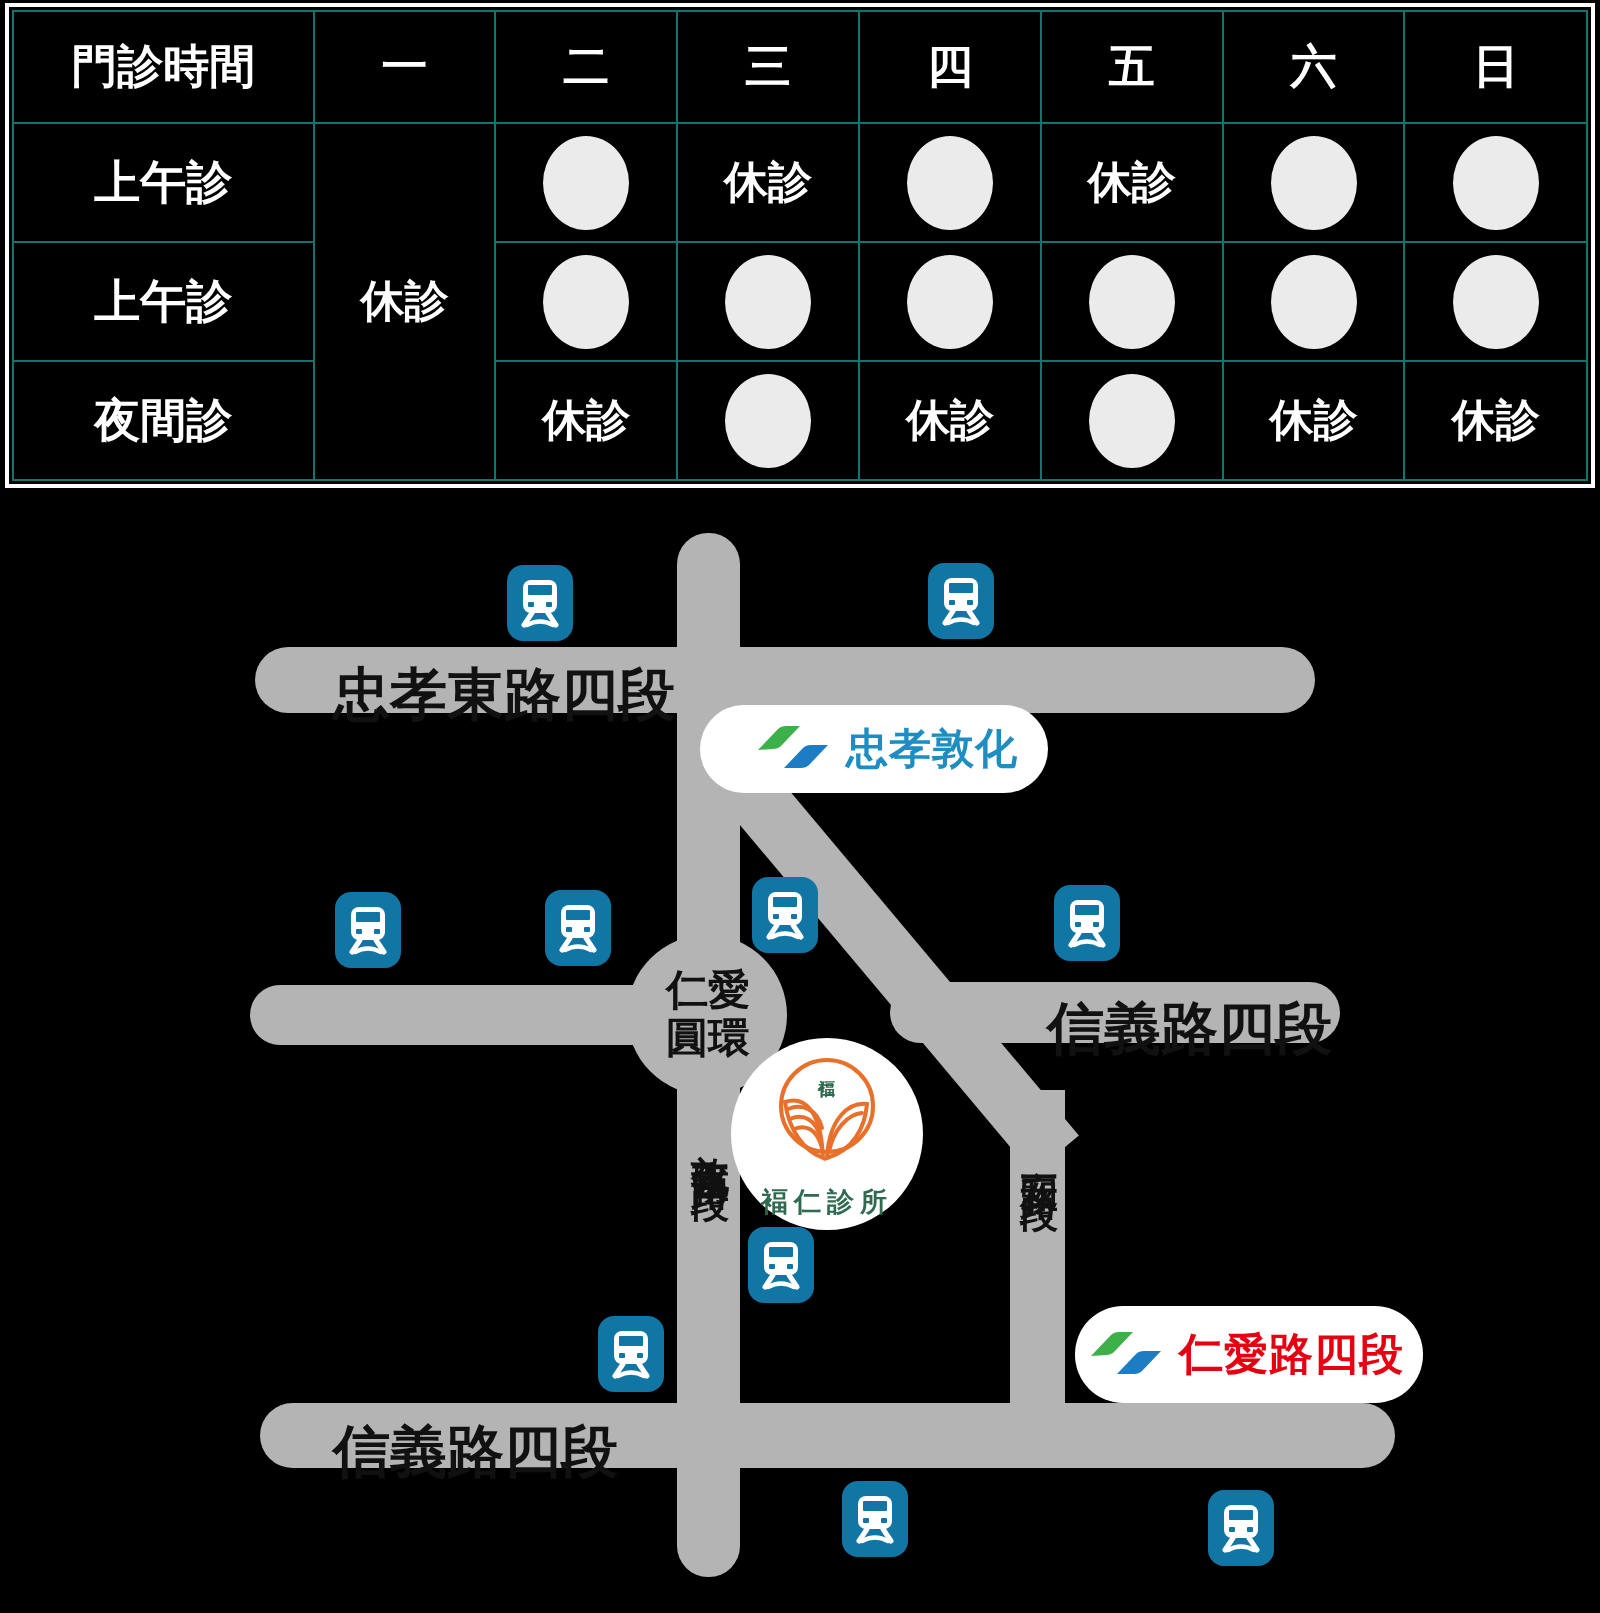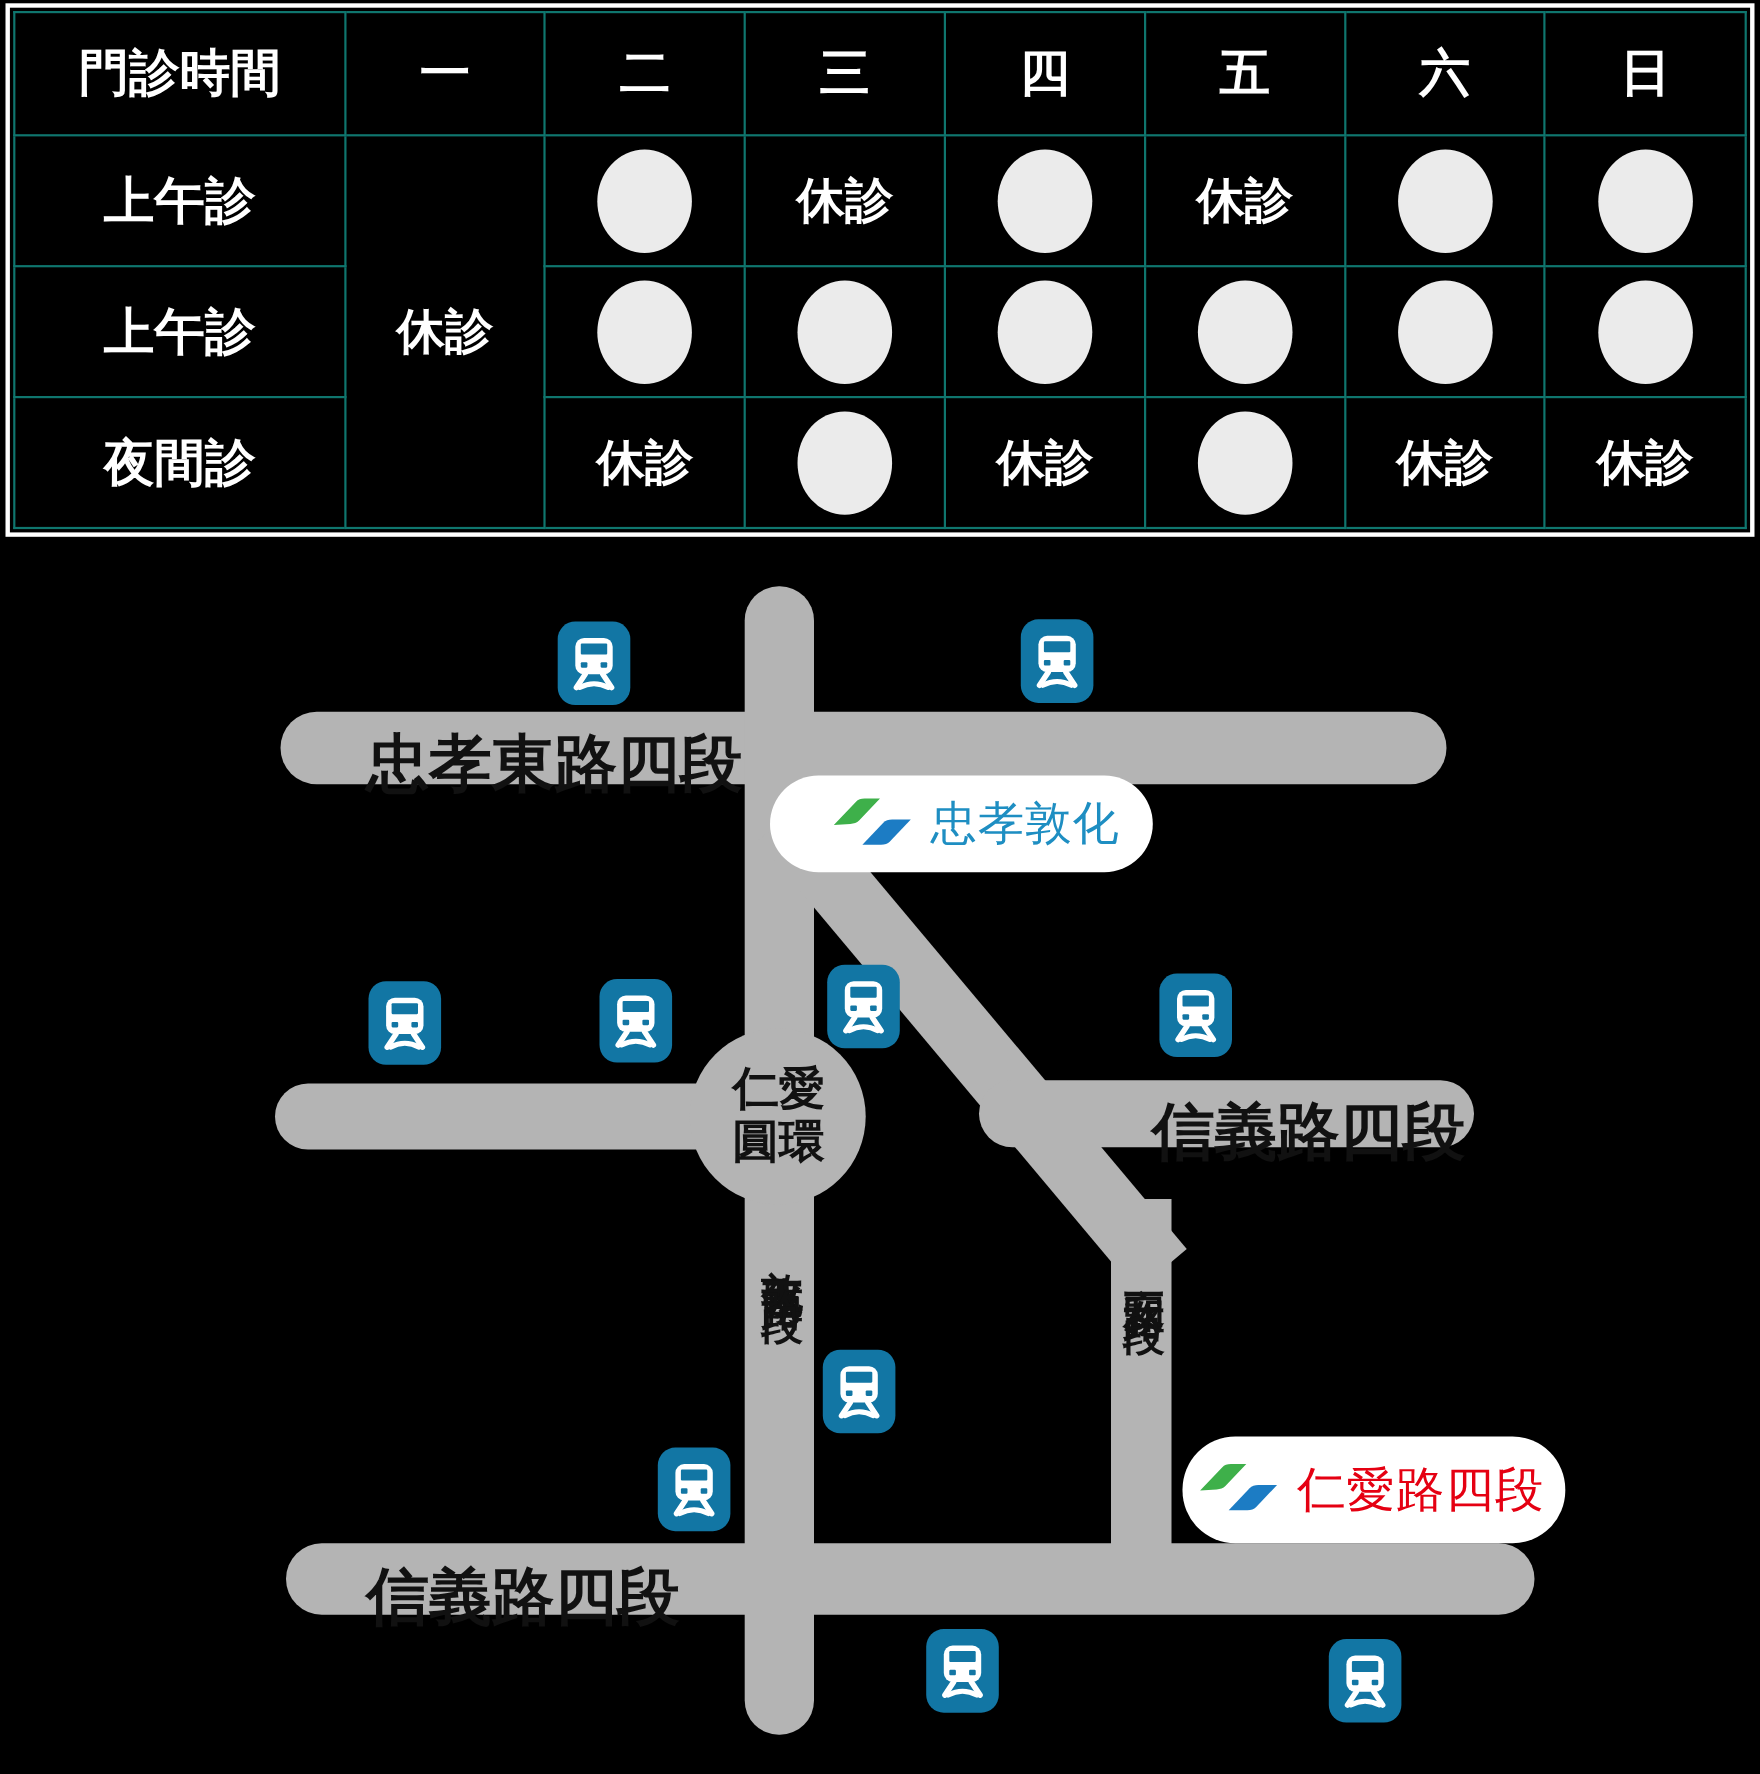--- a/index.html
+++ b/index.html
@@ -29,21 +29,21 @@
   .vtext{writing-mode:vertical-rl;text-orientation:upright;letter-spacing:6px;font-size:38px;}
   .rb-label{position:absolute;left:640px;top:966px;width:136px;text-align:center;color:#111;
             font-weight:700;font-size:42px;line-height:1.14;}
 
   .icon{position:absolute;width:66px;height:76px;border-radius:16px;background:#1276a4;
         display:flex;align-items:center;justify-content:center;}
 
   .pill{position:absolute;background:#fff;display:flex;align-items:center;box-sizing:border-box;}
   .pill-zd{left:700px;top:705px;width:348px;height:88px;border-radius:44px;padding-left:54px;}
   .pill-xa{left:1075px;top:1306px;width:348px;height:97px;border-radius:48px;padding-left:12px;}
-  .pill-text{font-weight:400;letter-spacing:1px;margin-left:14px;white-space:nowrap;text-align:center;}
+  .pill-text{font-weight:700;letter-spacing:1px;margin-left:14px;white-space:nowrap;text-align:center;}
   .pill-zd .pill-text{font-size:42px;color:#1e8ec2;}
   .pill-xa .pill-text{font-size:44px;color:#e50012;}
 
   .clinic-circle{position:absolute;left:731px;top:1038px;width:192px;height:192px;
                  border-radius:50%;background:#fff;}
   .clinic-name{position:absolute;left:0;bottom:10px;width:100%;text-align:center;
                color:#2e6b50;font-weight:700;font-size:27px;letter-spacing:6px;}
   .clinic-seal{position:absolute;left:84px;top:28px;color:#2e6b50;font-weight:700;font-size:17px;
                writing-mode:vertical-rl;text-orientation:upright;letter-spacing:2px;}
   .clinic-svg{position:absolute;left:34px;top:14px;}
@@ -164,20 +164,37 @@
   <div class="pill pill-xa">
     <span>
       <svg width="78" height="58" viewBox="0 0 78 58">
         <path d="M4 32 L24 11 Q27 8 32 8 L46 8 L27 28 Q24 31 19 31 Z" fill="#3eb04a"></path>
         <path d="M30 50 L49 30 Q52 27 57 27 L74 27 L55 47 Q52 50 47 50 Z" fill="#1c7cc4"></path>
       </svg>
     </span>
     <span class="pill-text">仁愛路四段</span>
   </div>
 
+  <div class="clinic-circle">
+    <span class="clinic-svg">
+      <svg width="124" height="118" viewBox="0 0 124 118">
+        <g stroke="#e8702a" stroke-width="4" fill="none" stroke-linecap="round">
+          <circle cx="62" cy="54" r="46"></circle>
+          <path d="M20 50 C38 44 56 56 58 106 C38 98 24 78 20 50 Z"></path>
+          <path d="M23 57 C37 51 52 57 57 76"></path>
+          <path d="M25 67 C38 61 51 67 56 87"></path>
+          <path d="M29 77 C41 72 52 77 57 96"></path>
+          <path d="M102 52 C84 50 64 66 62 106 C88 98 100 76 102 52 Z"></path>
+          <path d="M97 61 C83 62 68 78 64 100"></path>
+        </g>
+      </svg>
+    </span>
+    <span class="clinic-seal">褔仁</span>
+    <div class="clinic-name">褔仁診所</div>
+  </div>
 
 <div class="icon" style="left: 507px; top: 565px;">
       <svg width="46" height="54" viewBox="0 0 46 54">
         <rect x="6" y="4" width="34" height="33" rx="8" fill="#fff"></rect>
         <rect x="11" y="9" width="24" height="10" rx="1" fill="#1276a4"></rect>
         <rect x="11" y="26" width="6" height="5" rx="1" fill="#1276a4"></rect>
         <rect x="29" y="26" width="6" height="5" rx="1" fill="#1276a4"></rect>
         <path d="M15 37 L7 49" stroke="#fff" stroke-width="5" stroke-linecap="round"></path>
         <path d="M31 37 L39 49" stroke="#fff" stroke-width="5" stroke-linecap="round"></path>
         <path d="M10 49 Q23 42 36 49" stroke="#fff" stroke-width="4.5" fill="none" stroke-linecap="round"></path>

